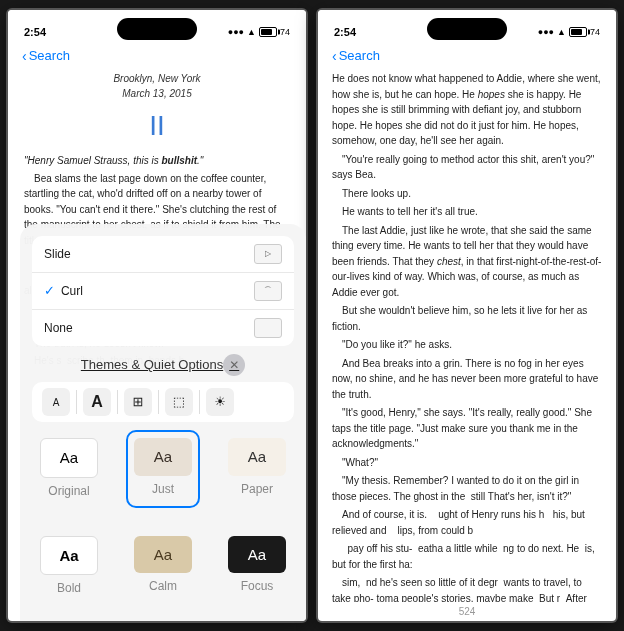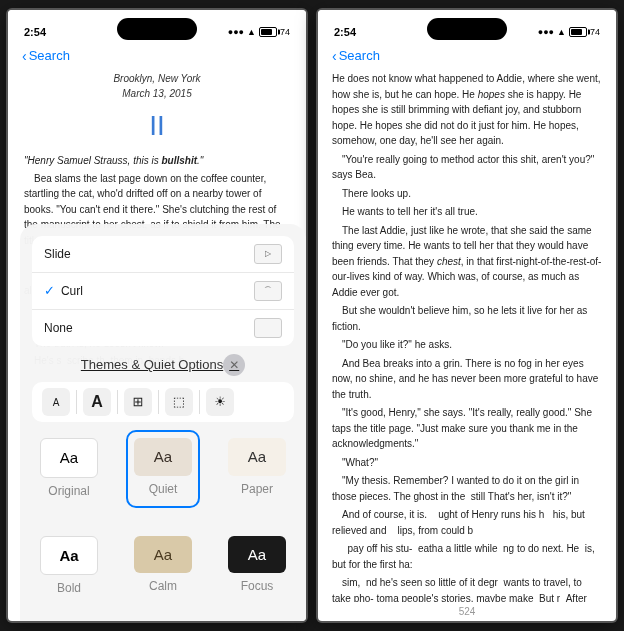--- a/index.html
+++ b/index.html
@@ -411,21 +411,21 @@
           <div class="theme-card theme-original">
             <div class="theme-card-inner">
               <div class="theme-card-text">Aa</div>
             </div>
             <div class="theme-card-label">Original</div>
           </div>
           <div class="theme-card theme-quiet selected">
             <div class="theme-card-inner">
               <div class="theme-card-text">Aa</div>
             </div>
-            <div class="theme-card-label">Quiet</div>
+            <div class="theme-card-label">Just</div>
           </div>
           <div class="theme-card theme-paper">
             <div class="theme-card-inner">
               <div class="theme-card-text">Aa</div>
             </div>
             <div class="theme-card-label">Paper</div>
           </div>
           <div class="theme-card theme-bold">
             <div class="theme-card-inner">
               <div class="theme-card-text">Aa</div>

